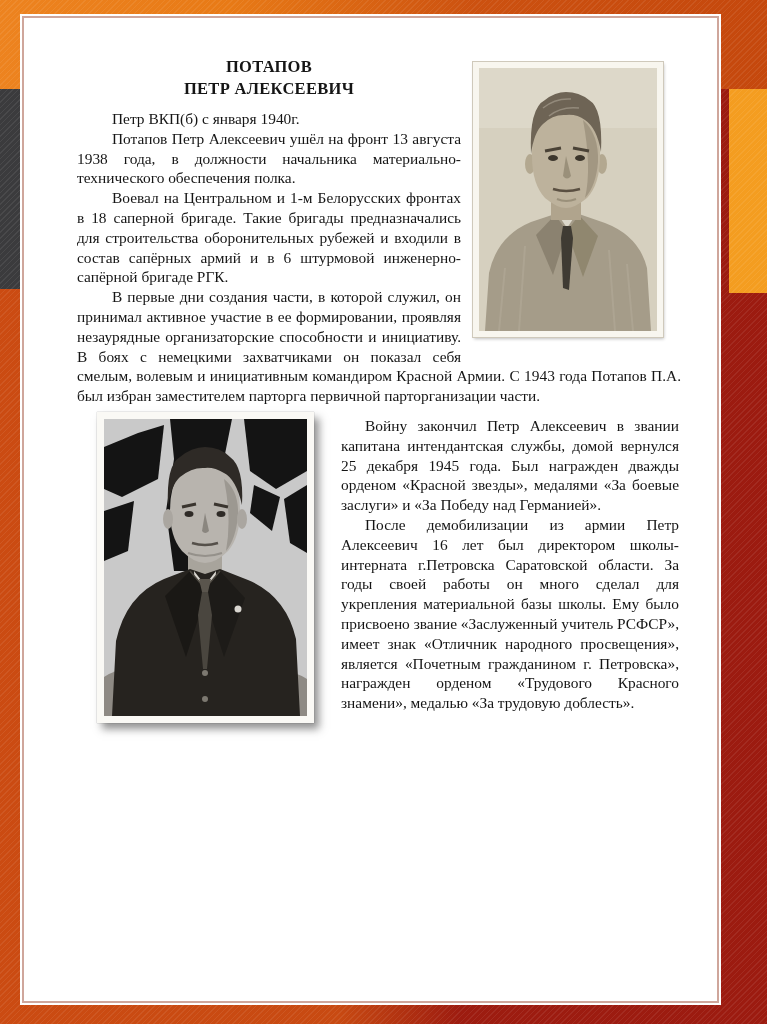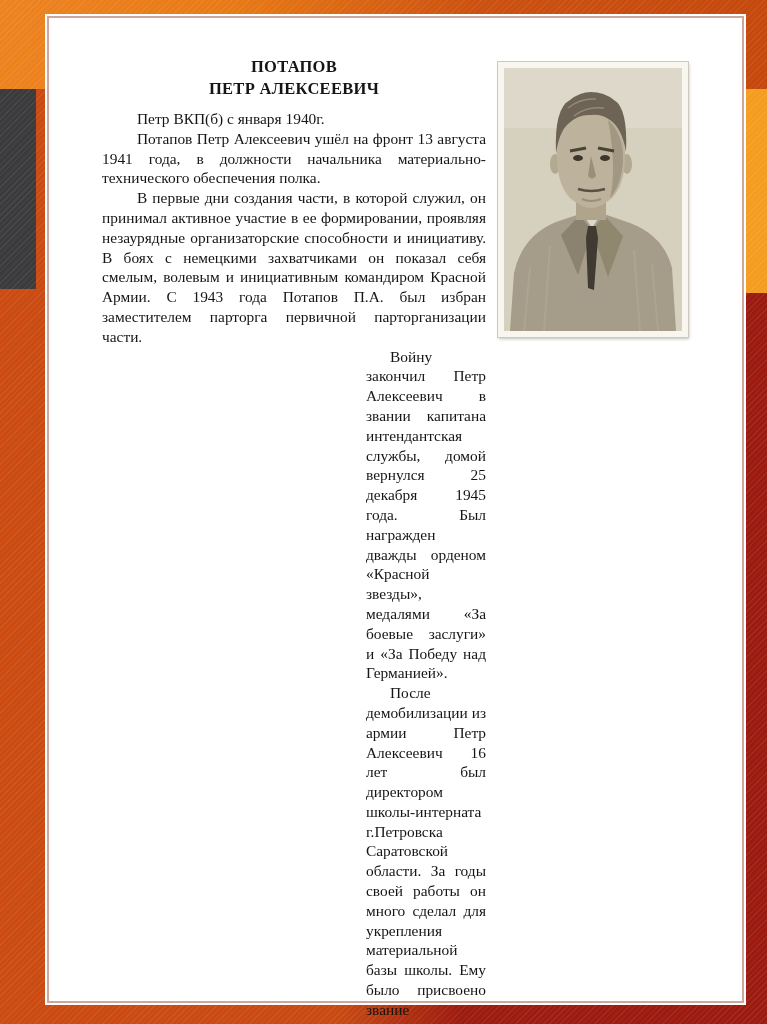--- a/index.html
+++ b/index.html
@@ -11,42 +11,42 @@
   .bg-top{position:absolute;left:0;top:0;width:767px;height:89px;
     background:linear-gradient(90deg,#ED831F 0%,#E87A16 30%,#CC5110 62%,#C5480D 100%);}
   .bg-body{position:absolute;left:0;top:89px;width:767px;height:935px;
     background:linear-gradient(90deg,#CB4B12 0%,#C84A12 44%,#9D1C10 60%,#9C1B10 100%);}
   .bg-left-dark{position:absolute;left:0;top:89px;width:36px;height:200px;background:#3B3B3D;}
   .bg-right-orange{position:absolute;right:0;top:89px;width:38px;height:204px;background:#F49D20;}
   .bg-texture{position:absolute;inset:0;
     background:repeating-linear-gradient(135deg,rgba(255,255,255,0.07) 0 1px,transparent 1px 4px);}
   
   .page{
-    position:absolute;left:47px;top:16px;width:697px;height:987px;box-sizing:border-box;
+    position:absolute;left:22px;top:16px;width:697px;height:987px;box-sizing:border-box;
     background:#ffffff;border:2px solid rgba(168,92,72,0.55);
     box-shadow:0 0 0 2px #ffffff;
   }
   .content{
     padding:38px 36px 0 53px;color:#151515;
     font-size:15.4px;line-height:19.8px;
   }
   .doc-title{
     font-size:16.5px;line-height:22px;font-weight:bold;text-align:center;
     margin:0 0 9px 0;letter-spacing:0.3px;
   }
   p.para{margin:0;text-align:justify;text-indent:35px;}
   
   .photo{display:block;margin:0;box-sizing:border-box;}
   .photo svg{display:block;width:100%;height:100%;}
   .photo-top{
     float:right;width:190px;height:275px;margin:6px 18px 20px 12px;
     border:6px solid #F8F6EF;outline:1px solid #CFC9BB;
     box-shadow:1px 2px 3px rgba(0,0,0,0.25);
   }
-  .bottom-section{display:flex;align-items:flex-end;}
+  .bottom-section{display:flex;align-items:center;}
   .photo-bottom{
     flex:none;width:217px;height:311px;margin:6px 0 0 20px;
     border:7px solid #FAF9F5;
     box-shadow:5px 6px 8px rgba(40,40,40,0.5),0 0 1px #999;
   }
   .col-text{width:338px;margin-left:27px;}
   .col-text p.para{text-indent:24px;}
 </style>
 </head>
 <body>
@@ -94,21 +94,22 @@
             <ellipse cx="101" cy="90" rx="5" ry="3" fill="#3c362c"></ellipse>
             <path d="M87 88 L84 108 Q88 113 92 108 Z" fill="rgba(90,80,60,0.35)"></path>
             <path d="M74 121 Q87 125 101 121" stroke="#5a4f41" stroke-width="2.5" fill="none"></path>
             <path d="M78 131 Q87 135 97 131" stroke="rgba(90,80,60,0.35)" stroke-width="2" fill="none"></path>
           </svg>
         </figure>
 
         <h1 class="doc-title"><span>ПОТАПОВ</span><br><span>ПЕТР АЛЕКСЕЕВИЧ</span></h1>
 
         <p class="para">Петр ВКП(б) с января 1940г.</p>
-        <p class="para">Потапов Петр Алексеевич ушёл на фронт 13 августа 1941 года, в должности начальника материально-технического обеспечения полка.</p>
+        <p class="para">Потапов Петр Алексеевич ушёл на фронт 13 августа 1938 года, в должности начальника материально-технического обеспечения полка.</p>
+        <p class="para">Воевал на Центральном и 1-м Белорусских фронтах в 18 саперной бригаде. Такие бригады предназначались для строительства оборонительных рубежей и входили в состав сапёрных армий и в 6 штурмовой инженерно-сапёрной бригаде РГК.</p>
         <p class="para">В первые дни создания части, в которой служил, он принимал активное участие в ее формировании, проявляя незаурядные организаторские способности и инициативу. В боях с немецкими захватчиками он показал себя смелым, волевым и инициативным командиром Красной Армии. С 1943 года Потапов П.А. был избран заместителем парторга первичной парторганизации части.</p>
       </div>
 
       <div class="bottom-section">
 
         <figure class="photo photo-bottom" title="Чёрно-белое фото мужчины в тёмном костюме на фоне тёмных фигур">
           <svg viewBox="0 0 203 297" preserveAspectRatio="none">
             <rect x="0" y="0" width="203" height="297" fill="#c9c9c9"></rect>
 
             <path d="M0 28 L34 14 L60 6 L54 60 L18 78 L0 70 Z" fill="#141414"></path>

